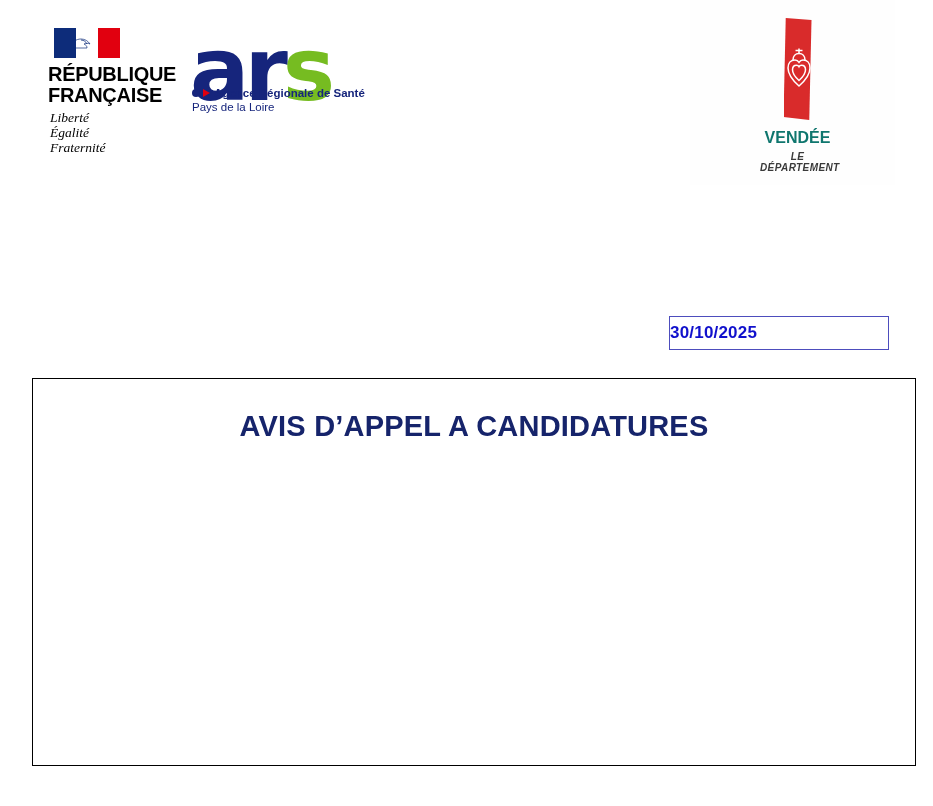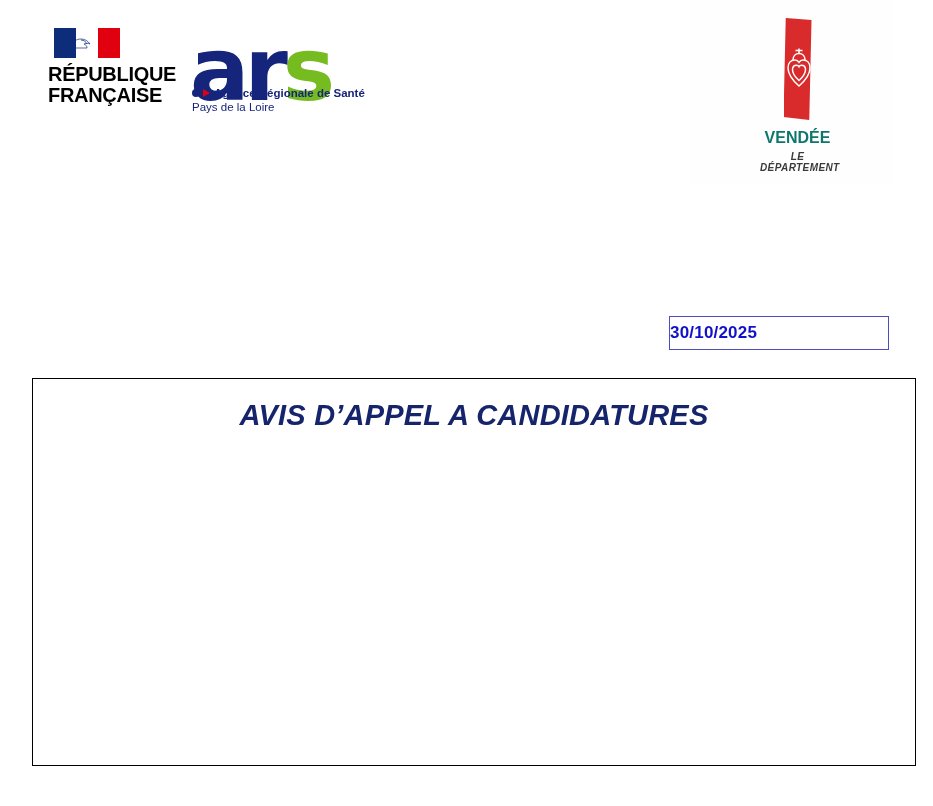--- a/index.html
+++ b/index.html
@@ -215,28 +215,27 @@
     position: absolute;
     left: 32px;
     top: 378px;
     width: 884px;
     height: 388px;
     border: 1.6px solid #000000;
     background: #ffffff;
     box-sizing: border-box;
   }
   .main-title {
-    margin-top: 20px;
+    margin-top: 31px;
     text-align: center;
     font-family: "Liberation Sans", sans-serif;
     font-weight: bold;
     font-size: 29px;
     letter-spacing: 0.2px;
     color: #16246b;
-    font-style: italic;
   }
   .main-subtitle {
     margin-top: 52px;
     text-align: center;
     font-family: "Liberation Sans", sans-serif;
     font-size: 25.5px;
     line-height: 37px;
     letter-spacing: 0.1px;
     color: #0b7ac8;
   }
@@ -260,20 +259,25 @@
       <div class="band-white">
         <svg class="marianne" viewBox="0 0 28 20">
           <path d="M2 14 C5 9, 9 6, 14 6 C18 6, 21 8, 23 11 C21 10, 19 10, 17 11 C19 12, 20 13, 20 15 L6 15 Z" fill="#ffffff" stroke="#0d2c7a" stroke-width="0.7"></path>
           <path d="M14 7 C17 7, 19 9, 20 11" fill="none" stroke="#0d2c7a" stroke-width="0.8"></path>
         </svg>
       </div>
       <div class="band-red"></div>
     </div>
     <div class="rf-title">RÉPUBLIQUE</div>
     <div class="rf-title">FRANÇAISE</div>
+    <div class="rf-motto">
+      <div>Liberté</div>
+      <div>Égalité</div>
+      <div>Fraternité</div>
+    </div>
   </div>
 
   <div class="ars-logo">
     <div class="ars-wordmark"><span class="ars-ar">ar</span><span class="ars-s">s</span></div>
     <div class="ars-tagline">
       <div class="ars-tag-line1">
         <span class="ars-dot"></span>
         <span class="ars-chevron"></span>
         <span>Agence Régionale de Santé</span>
       </div>

